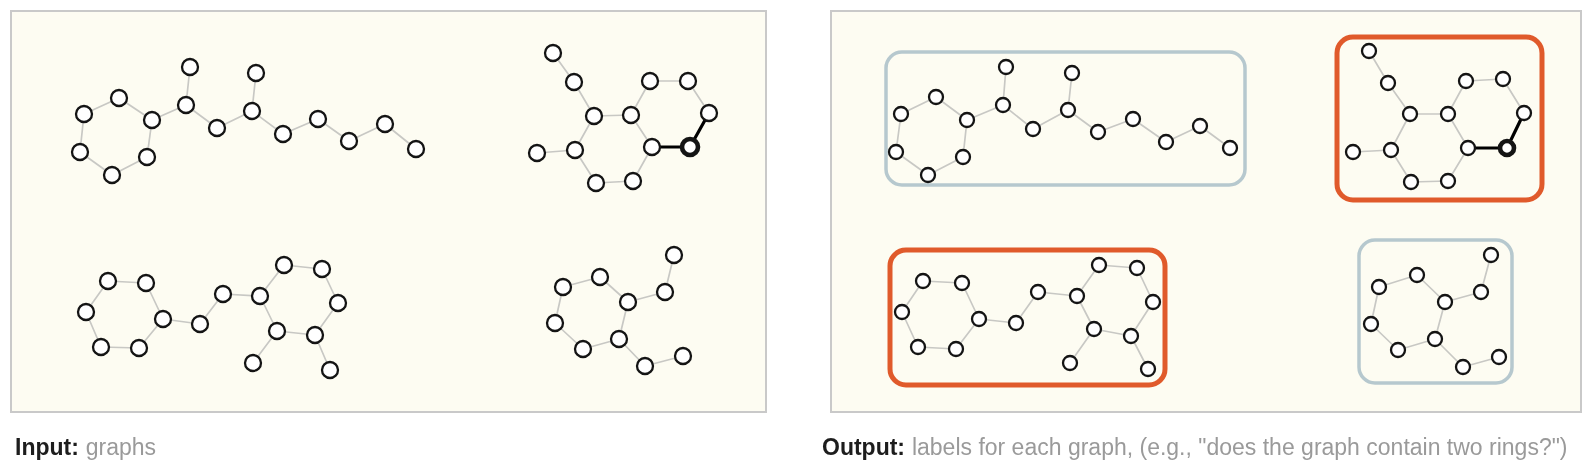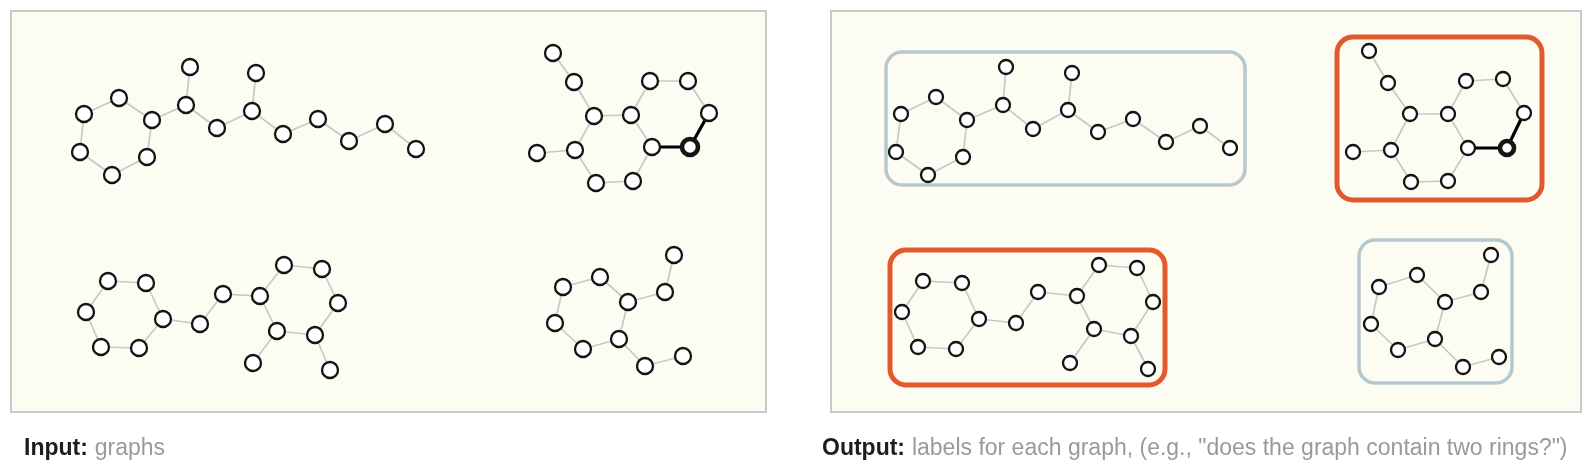--- a/index.html
+++ b/index.html
@@ -10,21 +10,21 @@
   .panel{
     position:absolute;top:10px;height:403px;box-sizing:border-box;
     background:#fdfcf2;border:2px solid #c9c9c9;
   }
   .panel-input{left:10px;width:757px;}
   .panel-output{left:830px;width:752px;}
   #canvas{position:absolute;left:0;top:0;width:1590px;height:466px;}
   .caption{position:absolute;top:433px;font-size:23px;line-height:28px;color:#9a9a9a;white-space:nowrap;}
   .caption b{color:#1d1d1d;font-weight:700;}
   .caption span{margin-left:0.30em;}
-  .caption-input{left:24px;text-align:right;}
+  .caption-input{left:15px;text-align:right;}
   .caption-output{left:822px;}
 </style>
 </head>
 <body>
 
 <div class="panel panel-input"></div>
 <div class="panel panel-output"></div>
 
 <svg id="canvas" viewBox="0 0 1590 466" xmlns="http://www.w3.org/2000/svg">
     <rect x="886" y="52" width="359" height="133" rx="16" ry="16" fill="none" stroke="#b6c8ce" stroke-width="3.5"></rect>

